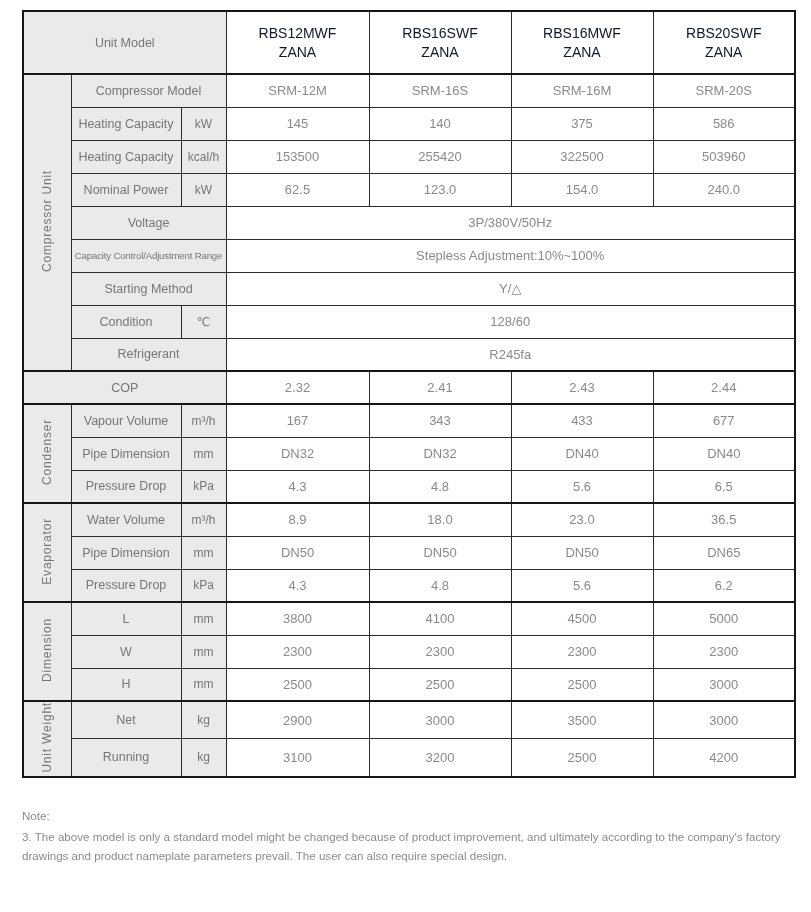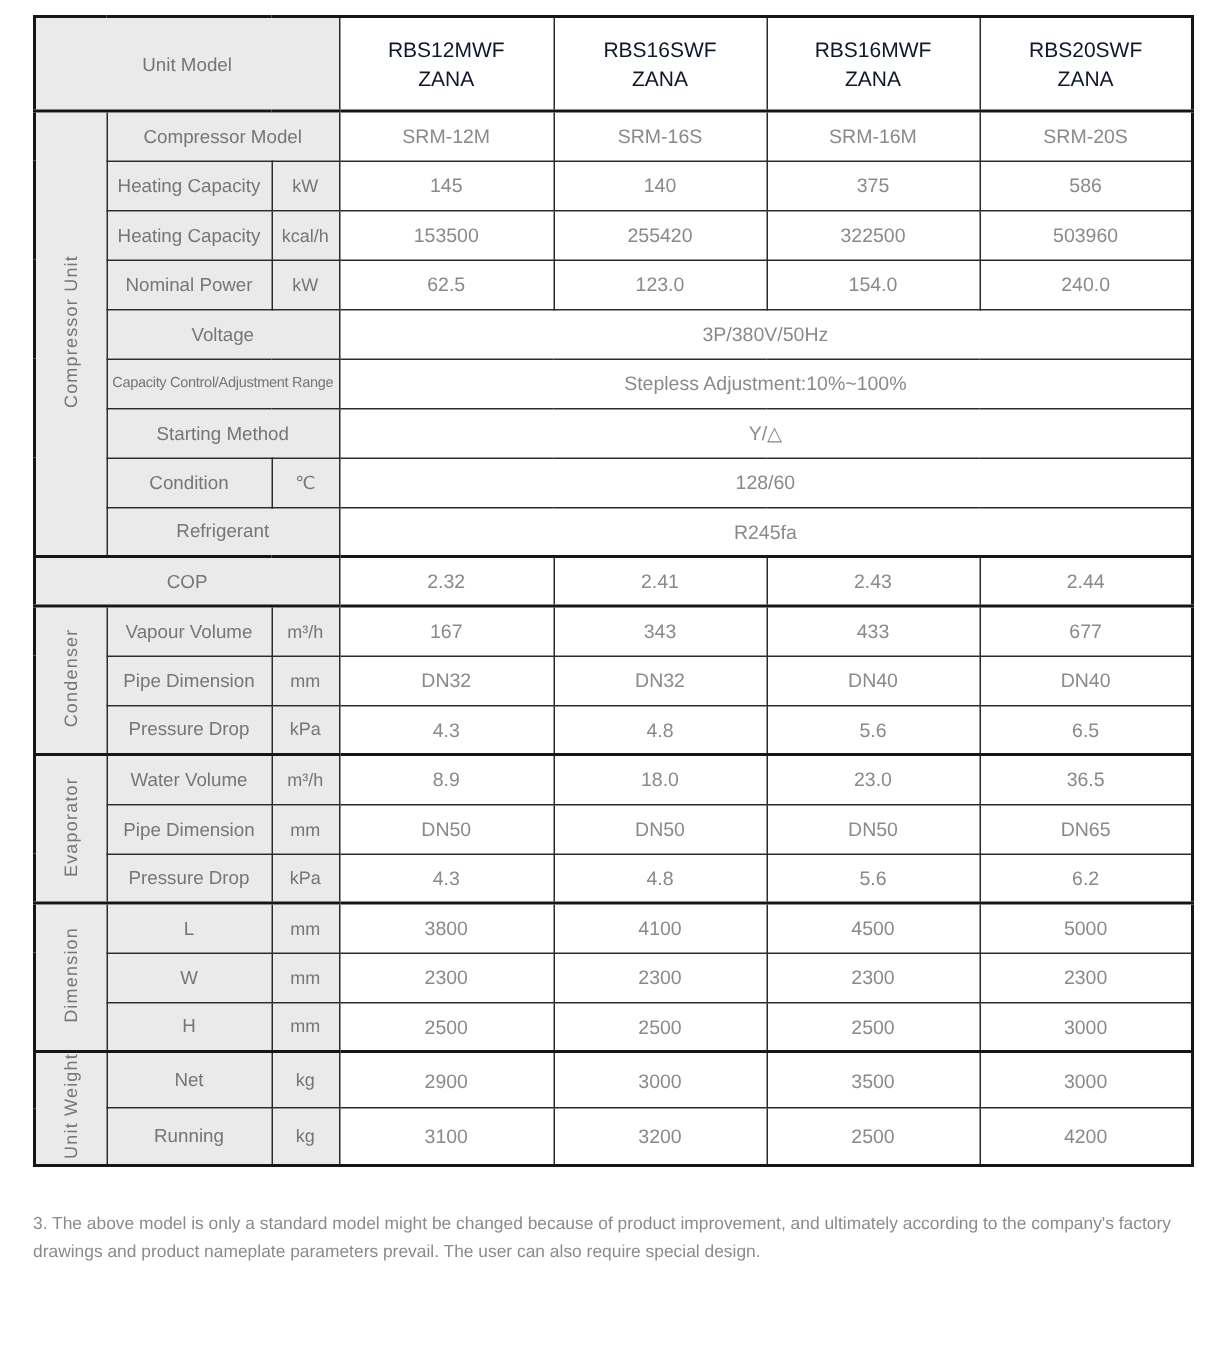--- a/index.html
+++ b/index.html
@@ -218,15 +218,16 @@
       <td class="hd unit">kg</td>
       <td class="val">3100</td>
       <td class="val">3200</td>
       <td class="val">2500</td>
       <td class="val">4200</td>
     </tr>
   </tbody>
     </table>
 
   <div class="notes">
+    <div class="ntitle">Note:</div>
     <p>3. The above model is only a standard model might be changed because of product improvement, and ultimately according to the company's factory drawings and product nameplate parameters prevail. The user can also require special design.</p>
   </div>
 </div>
 
 </body></html>

